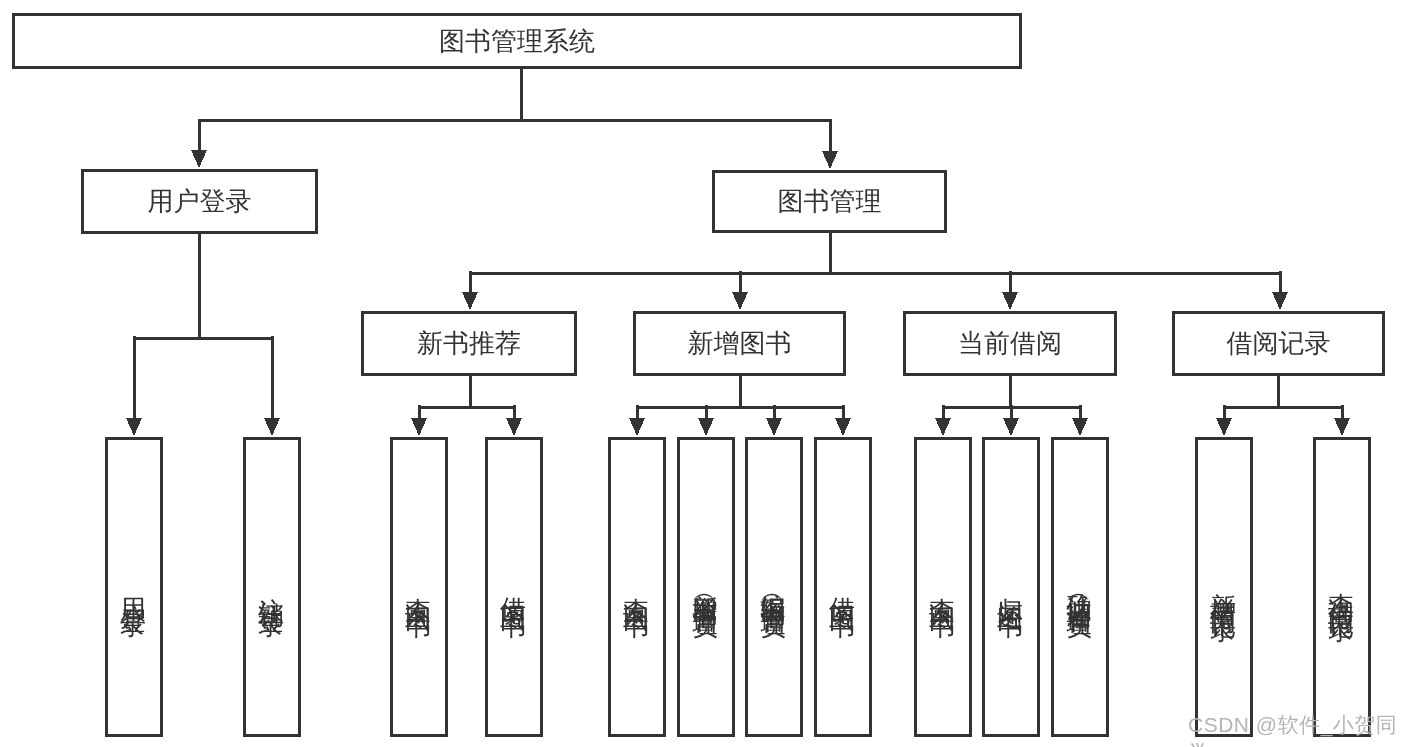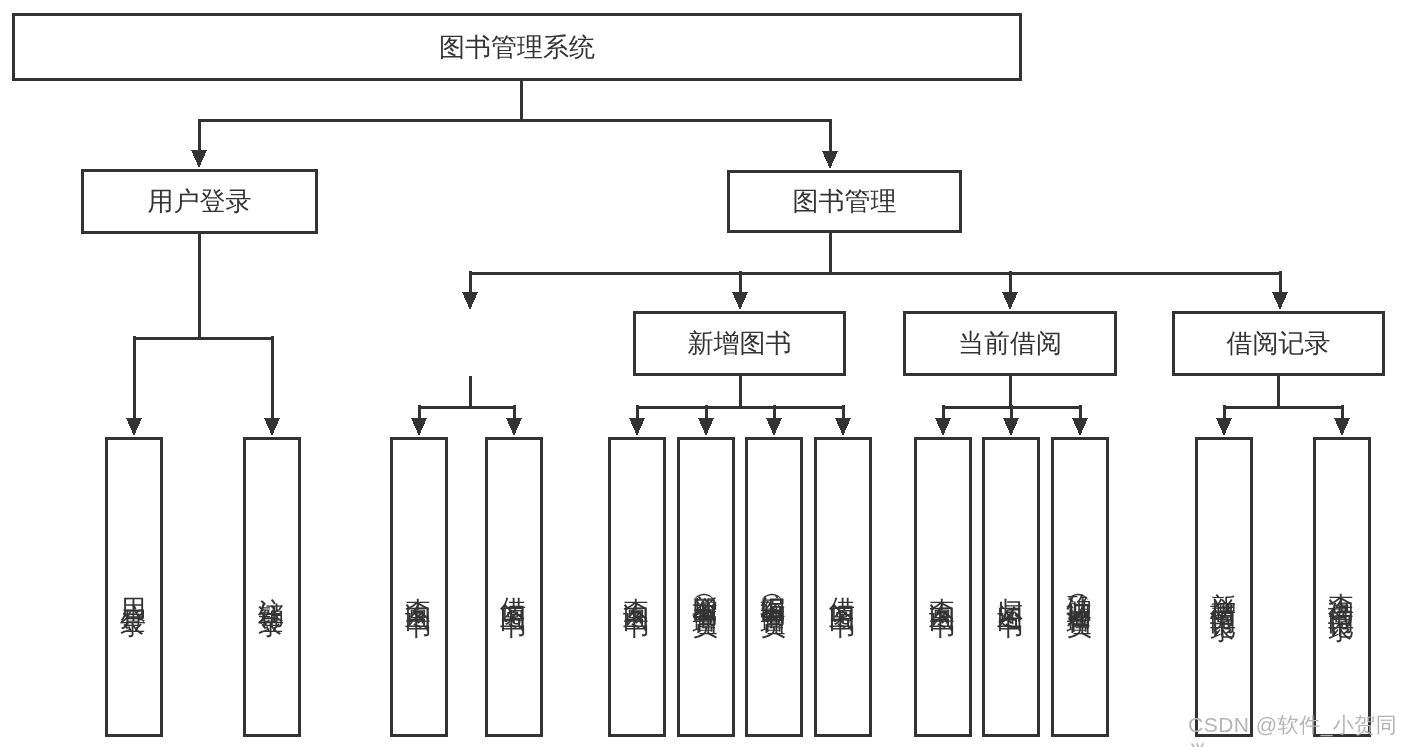--- a/index.html
+++ b/index.html
@@ -133,25 +133,26 @@
     <g>
       <line x1="1278" y1="376" x2="1278" y2="407"></line>
       <line x1="1224" y1="407" x2="1342" y2="407"></line>
       <line x1="1224" y1="405" x2="1224" y2="421"></line>
       <polygon points="1216,418 1232,418 1224,436"></polygon>
       <line x1="1342" y1="405" x2="1342" y2="421"></line>
       <polygon points="1334,418 1350,418 1342,436"></polygon>
     </g>
   </svg>
 
-  <div class="node" style="left:12px; top:13px; width:1010px; height:68px;">图书管理系统</div>
+  <div class="node" style="left:12px; top:13px; width:1010px; height:56px;">图书管理系统</div>
 
   <div class="node" style="left:81px; top:169px; width:237px; height:65px;">用户登录</div>
-  <div class="node" style="left:712px; top:170px; width:235px; height:63px;margin-left:15px;">图书管理</div>
+  <div class="node" style="left:712px; top:170px; width:235px; height:63px;">图书管理</div>
 
+  <div class="node" style="left:361px; top:311px; width:216px; height:65px;">新书推荐</div>
   <div class="node" style="left:633px; top:311px; width:213px; height:65px;">新增图书</div>
   <div class="node" style="left:903px; top:311px; width:214px; height:65px;">当前借阅</div>
   <div class="node" style="left:1172px; top:311px; width:213px; height:65px;">借阅记录</div>
 
   <div class="node leaf" style="left:105px; top:437px; width:58px; height:300px;">用户登录</div>
   <div class="node leaf" style="left:243px; top:437px; width:58px; height:300px;">注销登录</div>
 
   <div class="node leaf" style="left:390px; top:437px; width:58px; height:300px;">查询图书</div>
   <div class="node leaf" style="left:485px; top:437px; width:58px; height:300px;">借阅图书</div>
 

